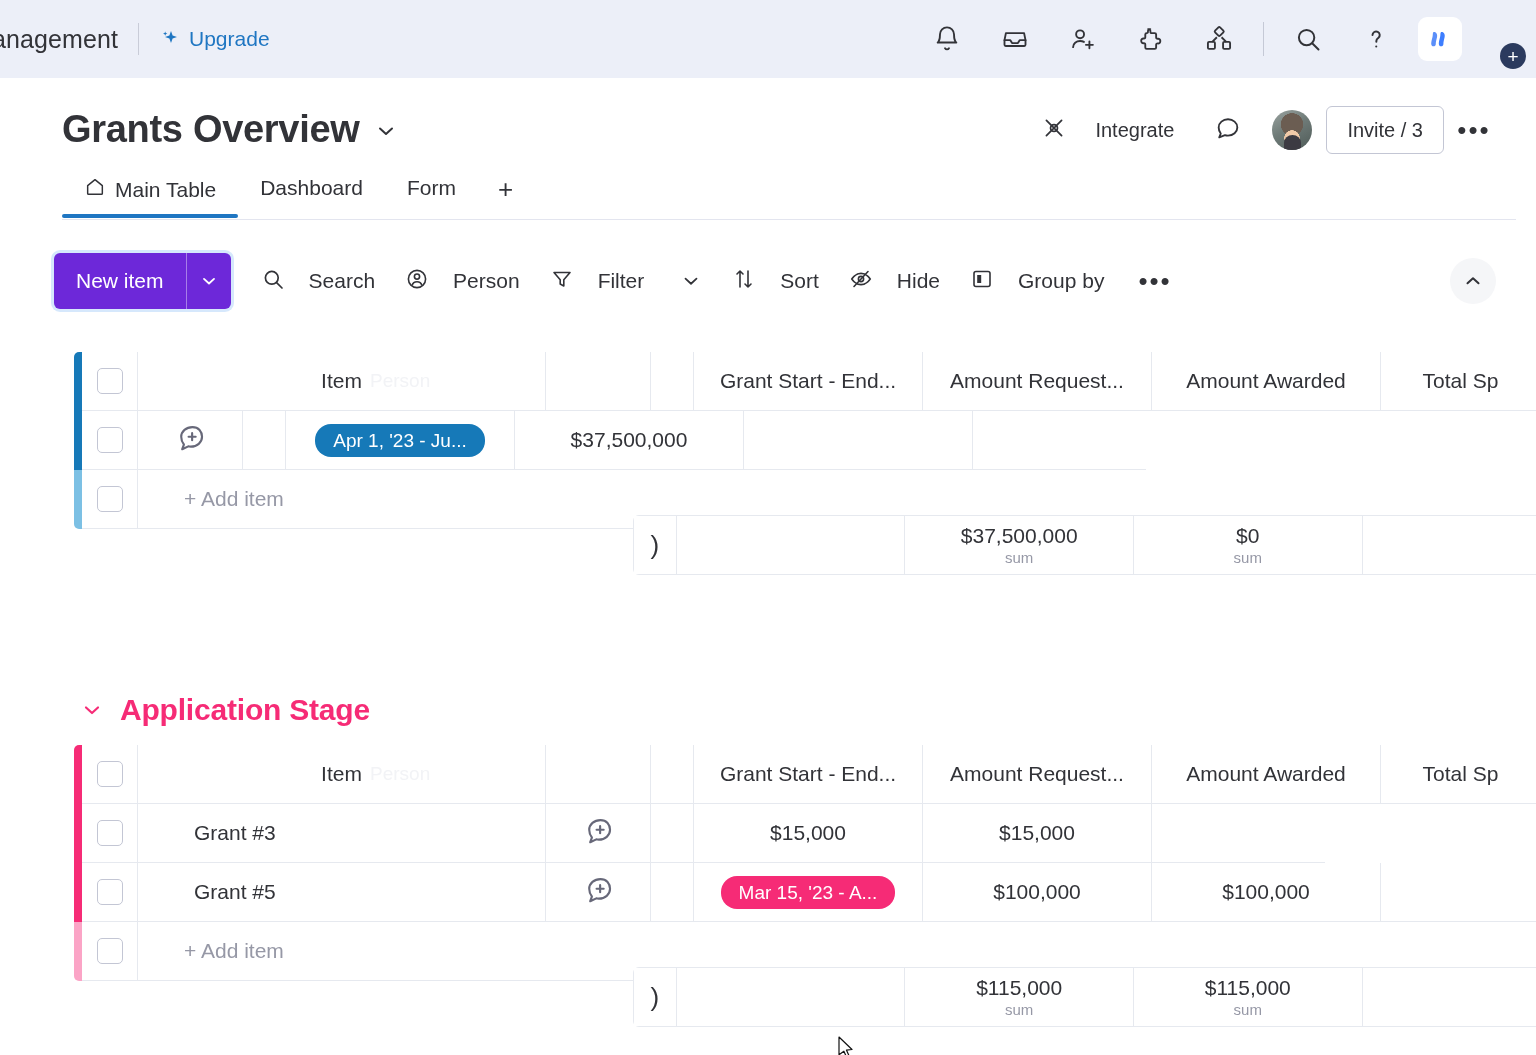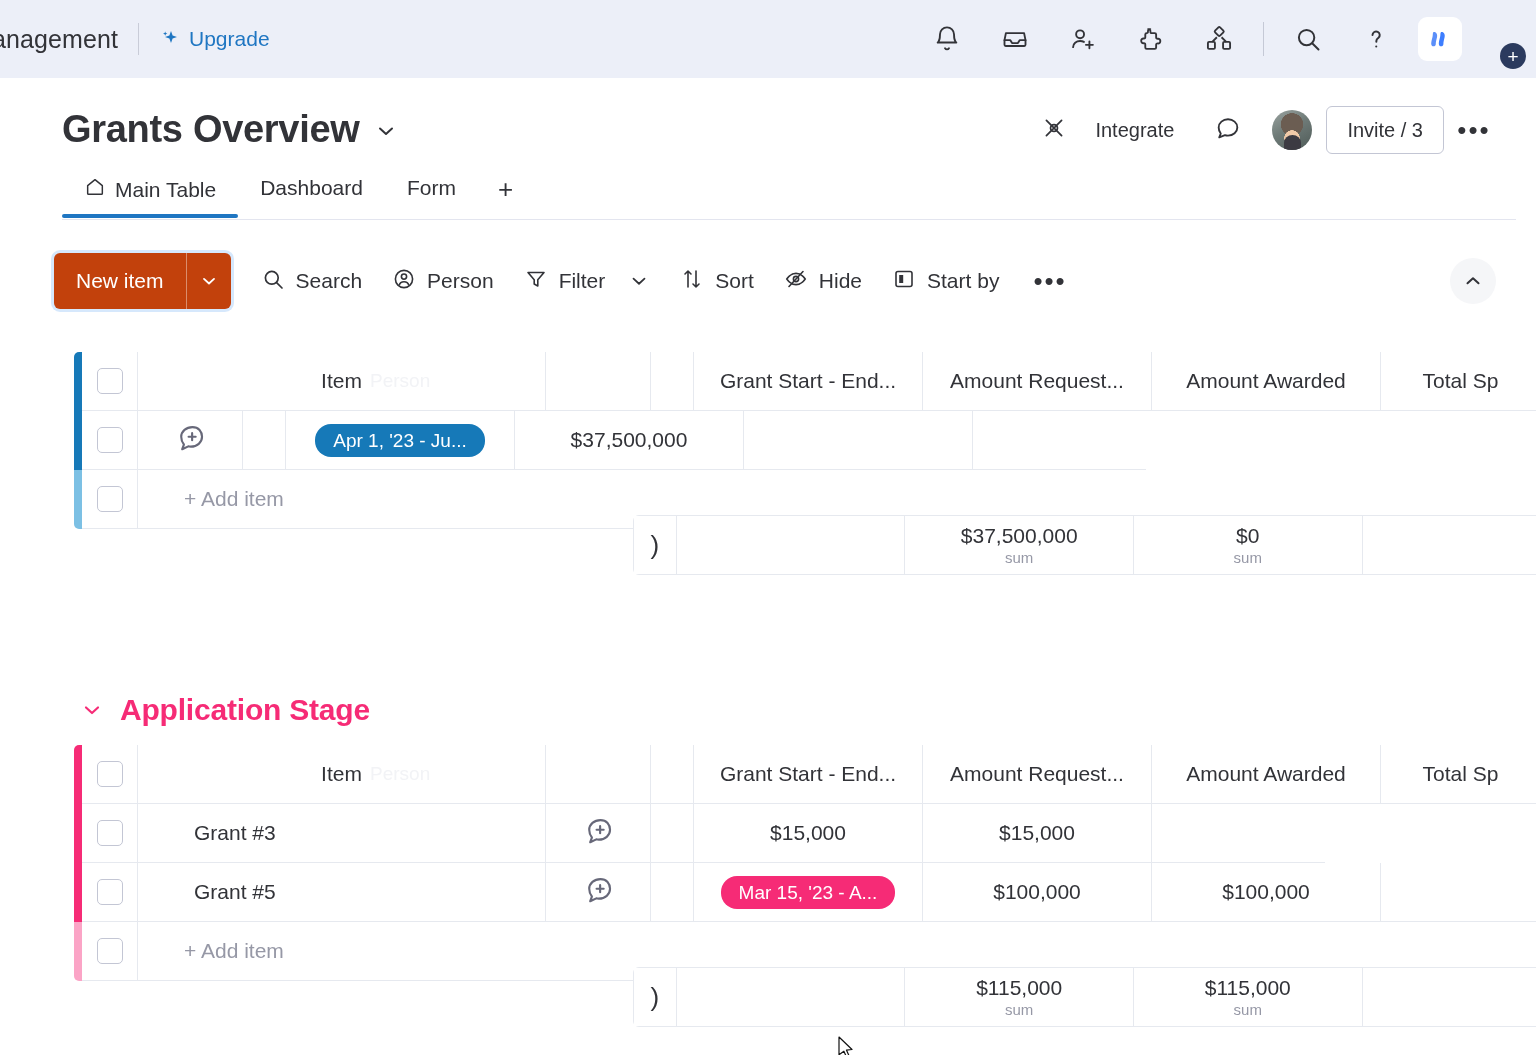--- a/index.html
+++ b/index.html
@@ -126,34 +126,34 @@
     font-size: 26px; color: #323338; padding: 0 20px 14px 20px; cursor: pointer; line-height: 1;
   }
 
   
   .toolbar {
     position: absolute; top: 252px; left: 54px; right: 40px; height: 58px;
     display: flex; align-items: center;
   }
   .newitem {
     display: flex; align-items: stretch; height: 56px;
-    background: #c2410c; border-radius: 6px; overflow: hidden;
+    background: #6d28d9; border-radius: 6px; overflow: hidden;
     box-shadow: 0 0 0 3px rgba(0,115,234,.16);
     cursor: pointer;
   }
   .newitem-label {
     display: flex; align-items: center; padding: 0 22px;
     color: #fff; font-size: 21px;
   }
   .newitem-split { width: 1px; background: rgba(255,255,255,.4); }
   .newitem-arrow {
     display: flex; align-items: center; justify-content: center; width: 44px;
   }
   .tb-item {
-    display: flex; align-items: center; gap: 11px;
+    display: flex; align-items: center; gap: 24px;
     font-size: 21px; color: #323338; margin-left: 30px; cursor: pointer; white-space: nowrap;
   }
   .tb-item:first-of-type { margin-left: 42px; }
   .tb-caret { margin-left: 12px; display: flex; align-items: center; }
   .tb-dots { font-size: 26px; letter-spacing: 2px; color: #323338; margin-left: 34px; cursor: pointer; }
   .collapse-btn {
     margin-left: auto; width: 46px; height: 46px; border-radius: 50%;
     background: #f5f6f8; display: flex; align-items: center; justify-content: center;
     cursor: pointer;
   }
@@ -416,21 +416,21 @@
     <span>Hide</span>
   </span>
 
   <span class="tb-item">
     <span>
       <svg width="24" height="24" viewBox="0 0 24 24" fill="none" stroke="#323338" stroke-width="1.6" stroke-linejoin="round">
           <rect x="4" y="4.5" width="16" height="15" rx="2"></rect>
           <rect x="7.2" y="8" width="4" height="8" fill="#323338" stroke="none"></rect>
         </svg>
     </span>
-    <span>Start by</span>
+    <span>Group by</span>
   </span>
 
   <span class="tb-dots">•••</span>
 
   <span class="collapse-btn">
     <svg width="22" height="22" viewBox="0 0 24 24" fill="none" stroke="#323338" stroke-width="2.2" stroke-linecap="round" stroke-linejoin="round">
         <path d="M6 14.5l6-5.5 6 5.5"></path>
       </svg>
   </span>
 </div>

